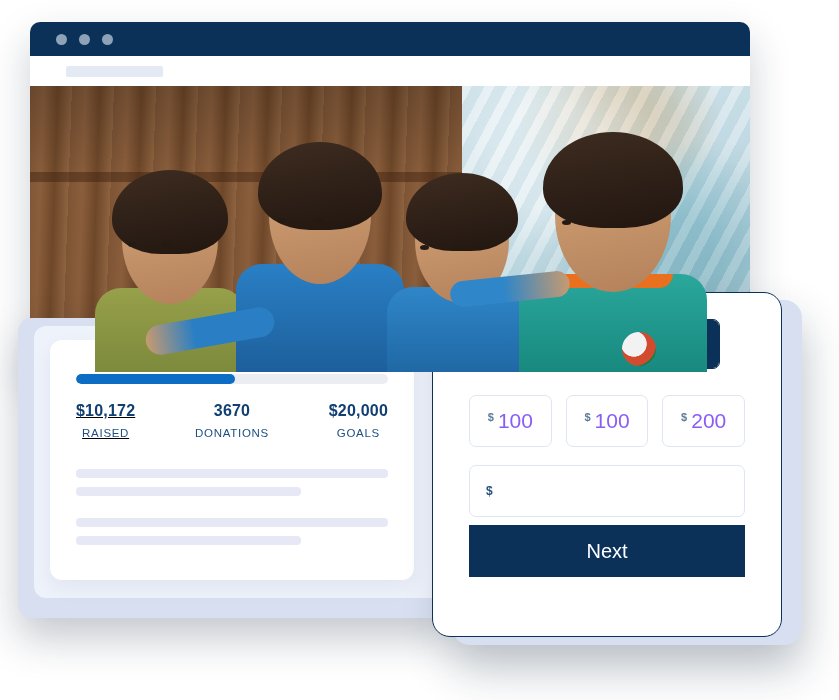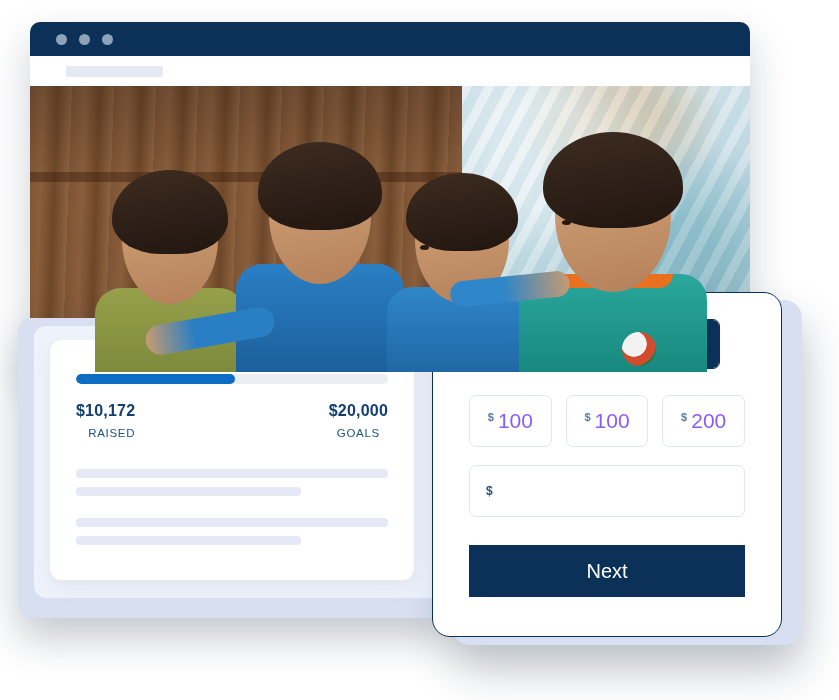--- a/index.html
+++ b/index.html
@@ -230,21 +230,21 @@
     height: 100%;
     border-radius: 6px;
     background: #0d6cc4;
   }
   .stats-row {
     display: flex;
     justify-content: space-between;
     margin-top: 18px;
   }
   .stat { display: flex; flex-direction: column; gap: 7px; }
-  .stat.left { align-items: flex-end; }
+  .stat.left { align-items: center; text-decoration: underline; }
   .stat.center { align-items: center; }
   .stat.right { align-items: center; }
   .stat-value {
     font-size: 16px;
     font-weight: bold;
     color: #113f72;
     letter-spacing: 0.2px;
   }
   .stat-label {
     font-size: 11.5px;
@@ -361,21 +361,21 @@
     border: none;
     outline: none;
     flex: 1;
     font-size: 15px;
     font-family: "Liberation Sans", sans-serif;
     color: #27517a;
     background: transparent;
   }
 
   .next-btn {
-    margin-top: 28px;
+    margin-top: 8px;
     height: 52px;
     width: 100%;
     background: #0b3159;
     color: #ffffff;
     border: none;
     font-size: 20px;
     font-family: "Liberation Sans", sans-serif;
     cursor: pointer;
     display: flex;
     align-items: center;
@@ -442,20 +442,24 @@
   <div class="stats-back1"></div>
   <div class="stats-card">
     <div class="progress-track">
       <div class="progress-fill" id="progress-fill" style="width: 51%;"></div>
     </div>
     <div class="stats-row">
       <div class="stat left">
         <span class="stat-value">$10,172</span>
         <span class="stat-label">RAISED</span>
       </div>
+      <div class="stat center">
+        <span class="stat-value">3670</span>
+        <span class="stat-label">DONATIONS</span>
+      </div>
       <div class="stat right">
         <span class="stat-value">$20,000</span>
         <span class="stat-label">GOALS</span>
       </div>
     </div>
     <div class="skeletons">
       <div class="sk long"></div>
       <div class="sk short gap"></div>
       <div class="sk long"></div>
       <div class="sk short"></div>

